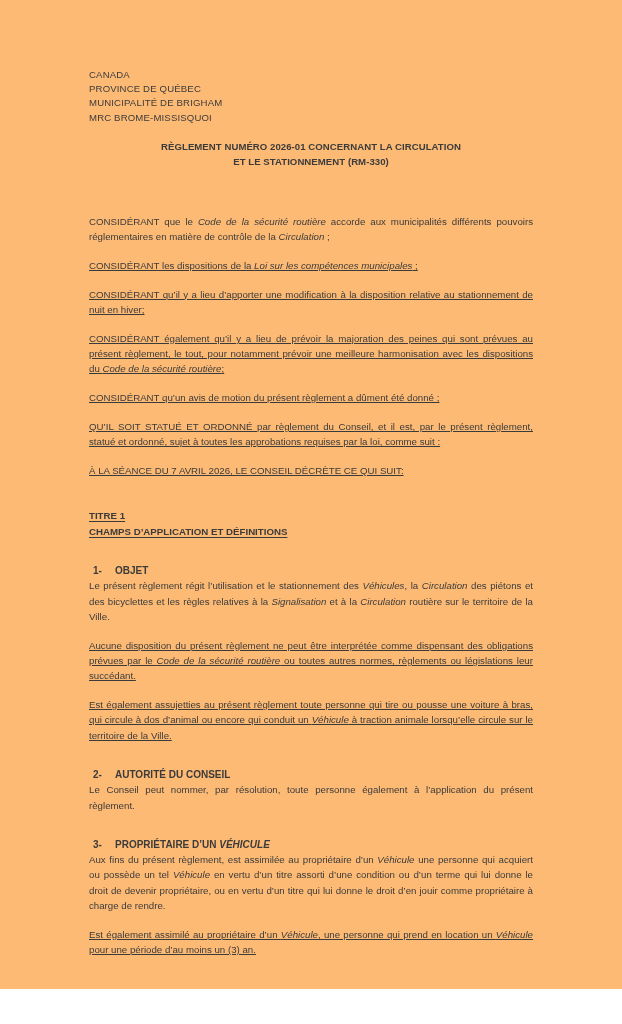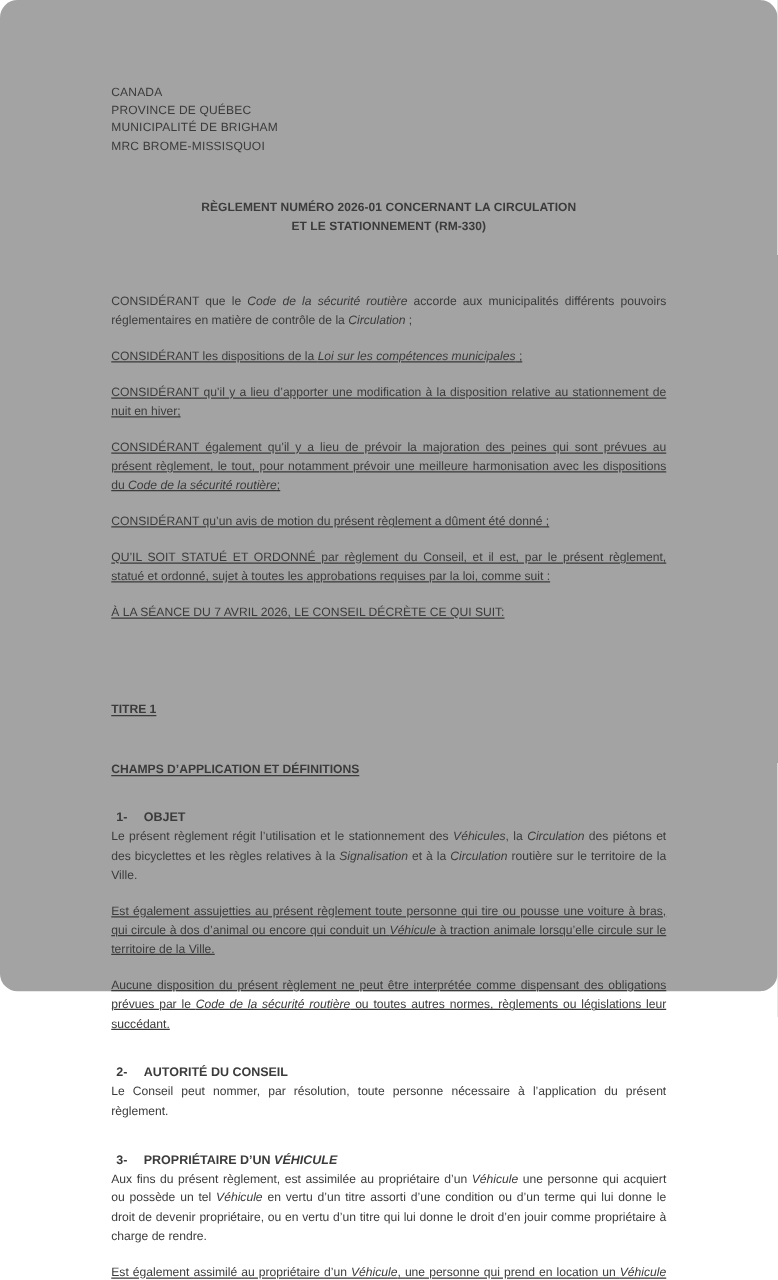--- a/index.html
+++ b/index.html
@@ -10,45 +10,44 @@
   body {
     width: 622px;
     height: 1024px;
     font-family: "Liberation Sans", sans-serif;
     color: #3b3b3b;
     overflow: hidden;
   }
   .page {
     position: relative;
     width: 622px;
-    height: 793px;
-    background: #a3a3a3;
+    height: 989px;
+    background: #fdba74;
     box-sizing: border-box;
-    border-radius: 14px;
   }
   .content {
     position: absolute;
     left: 89px;
     top: 68px;
     width: 444px;
   }
 
   
   .heading-block {
     font-size: 9.6px;
     line-height: 14.2px;
     letter-spacing: 0.15px;
   }
   .heading-block div {
     white-space: nowrap;
   }
 
   
   .doc-title {
-    margin-top: 34px;
+    margin-top: 14px;
     text-align: center;
     font-weight: bold;
     font-size: 9.6px;
     line-height: 15.5px;
     letter-spacing: 0.05px;
   }
 
   
   .para {
     font-size: 9.7px;
@@ -67,21 +66,20 @@
   .titre-group {
     margin-top: 30px;
     font-size: 9.7px;
     line-height: 15.3px;
     font-weight: bold;
   }
   .titre-group .u {
     display: inline-block;
     text-decoration: underline;
     text-underline-offset: 1.5px;
-    margin-top: 32px;
   }
 
   
   .sec-head {
     margin-top: 24px;
     font-size: 10px;
     line-height: 15.3px;
     font-weight: bold;
     padding-left: 4px;
   }
@@ -128,27 +126,27 @@
 
     <div class="titre-group">
       <div><span class="u">TITRE 1</span></div>
       <div><span class="u">CHAMPS D’APPLICATION ET DÉFINITIONS</span></div>
     </div>
 
     <div class="sec-head"><span class="num">1-</span><span>OBJET</span></div>
 
     <p class="para tight"><span>Le présent règlement régit l’utilisation et le stationnement des </span><span class="it">Véhicules</span><span>, la </span><span class="it">Circulation</span><span> des piétons et des bicyclettes et les règles relatives à la </span><span class="it">Signalisation</span><span> et à la </span><span class="it">Circulation</span><span> routière sur le territoire de la Ville.</span></p>
 
+    <p class="para"><span>Aucune disposition du présent règlement ne peut être interprétée comme dispensant des obligations prévues par le </span><span class="it">Code de la sécurité routière</span><span> ou toutes autres normes, règlements ou législations leur succédant.</span></p>
+
     <p class="para"><span>Est également assujetties au présent règlement toute personne qui tire ou pousse une voiture à bras, qui circule à dos d’animal ou encore qui conduit un </span><span class="it">Véhicule</span><span> à traction animale lorsqu’elle circule sur le territoire de la Ville.</span></p>
-
-    <p class="para"><span>Aucune disposition du présent règlement ne peut être interprétée comme dispensant des obligations prévues par le </span><span class="it">Code de la sécurité routière</span><span> ou toutes autres normes, règlements ou législations leur succédant.</span></p>
 
     <div class="sec-head"><span class="num">2-</span><span>AUTORITÉ DU CONSEIL</span></div>
 
-    <p class="para tight">Le Conseil peut nommer, par résolution, toute personne nécessaire à l’application du présent règlement.</p>
+    <p class="para tight">Le Conseil peut nommer, par résolution, toute personne également à l’application du présent règlement.</p>
 
     <div class="sec-head"><span class="num">3-</span><span>PROPRIÉTAIRE D’UN </span><span class="vi">VÉHICULE</span></div>
 
     <p class="para tight"><span>Aux fins du présent règlement, est assimilée au propriétaire d’un </span><span class="it">Véhicule</span><span> une personne qui acquiert ou possède un tel </span><span class="it">Véhicule</span><span> en vertu d’un titre assorti d’une condition ou d’un terme qui lui donne le droit de devenir propriétaire, ou en vertu d’un titre qui lui donne le droit d’en jouir comme propriétaire à charge de rendre.</span></p>
 
     <p class="para"><span>Est également assimilé au propriétaire d’un </span><span class="it">Véhicule</span><span>, une personne qui prend en location un </span><span class="it">Véhicule</span><span> pour une période d’au moins un (3) an.</span></p>
 
   </div>
 </div>
 

